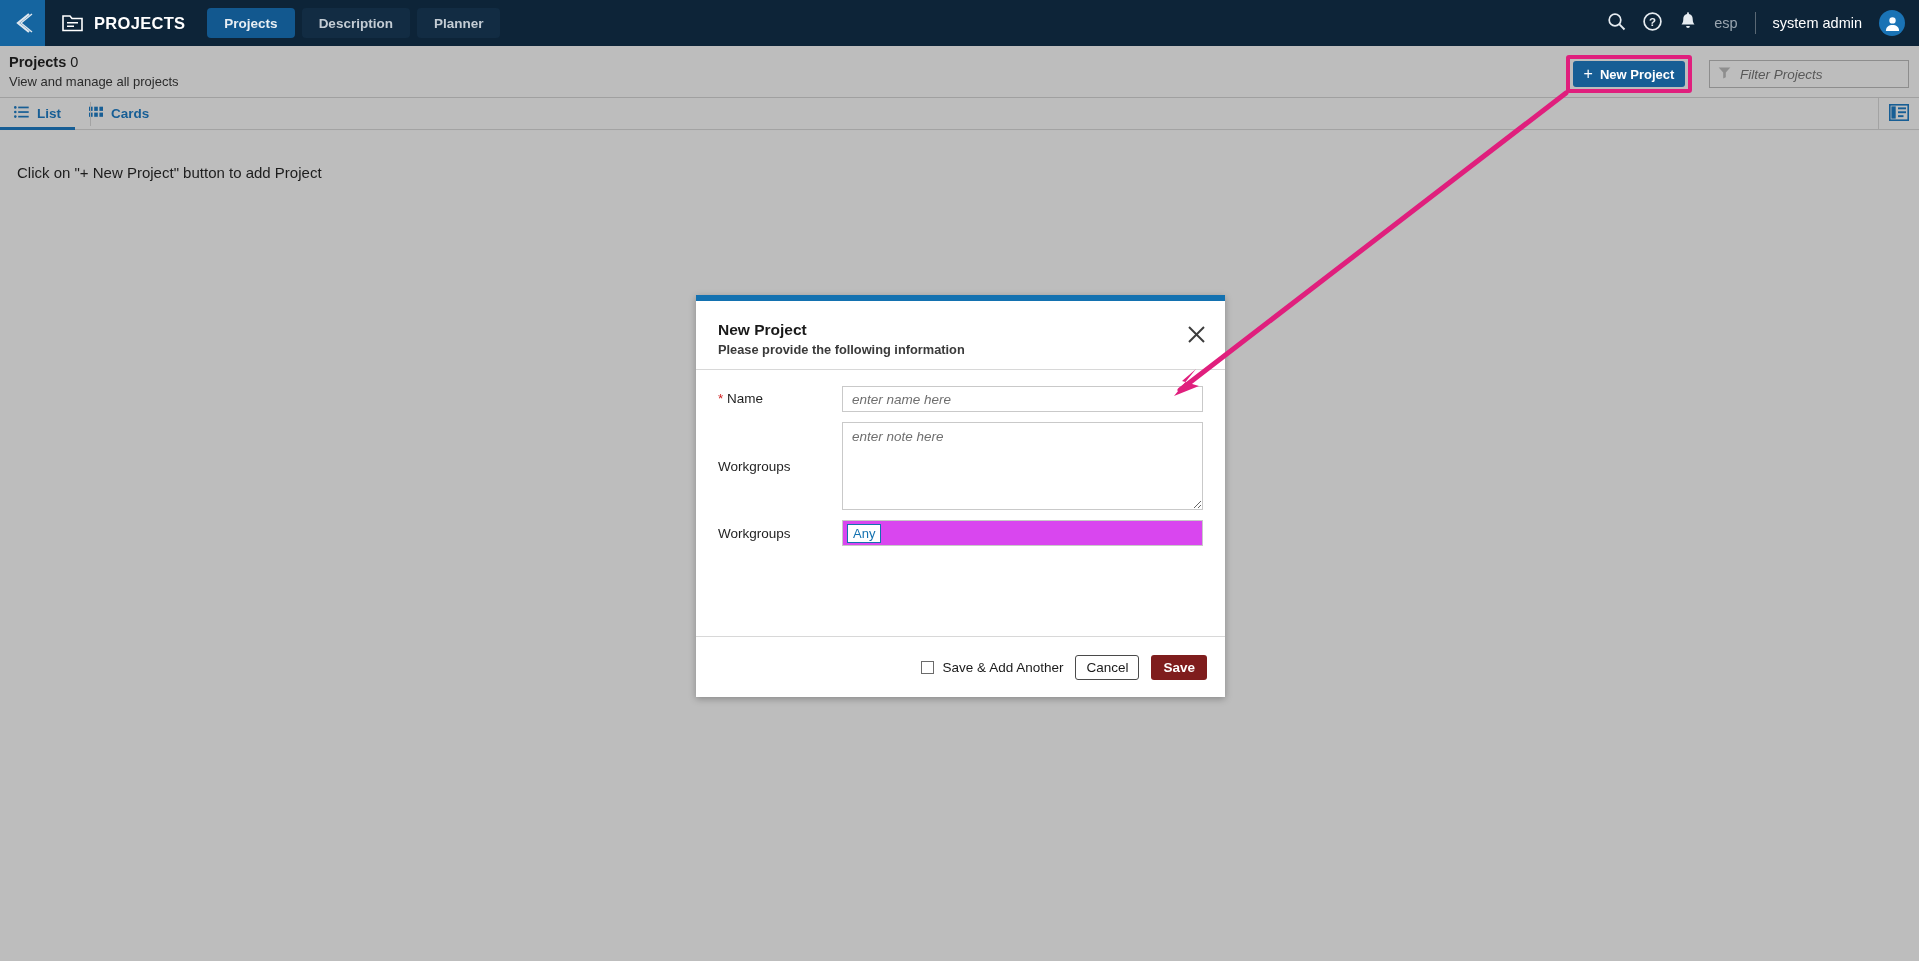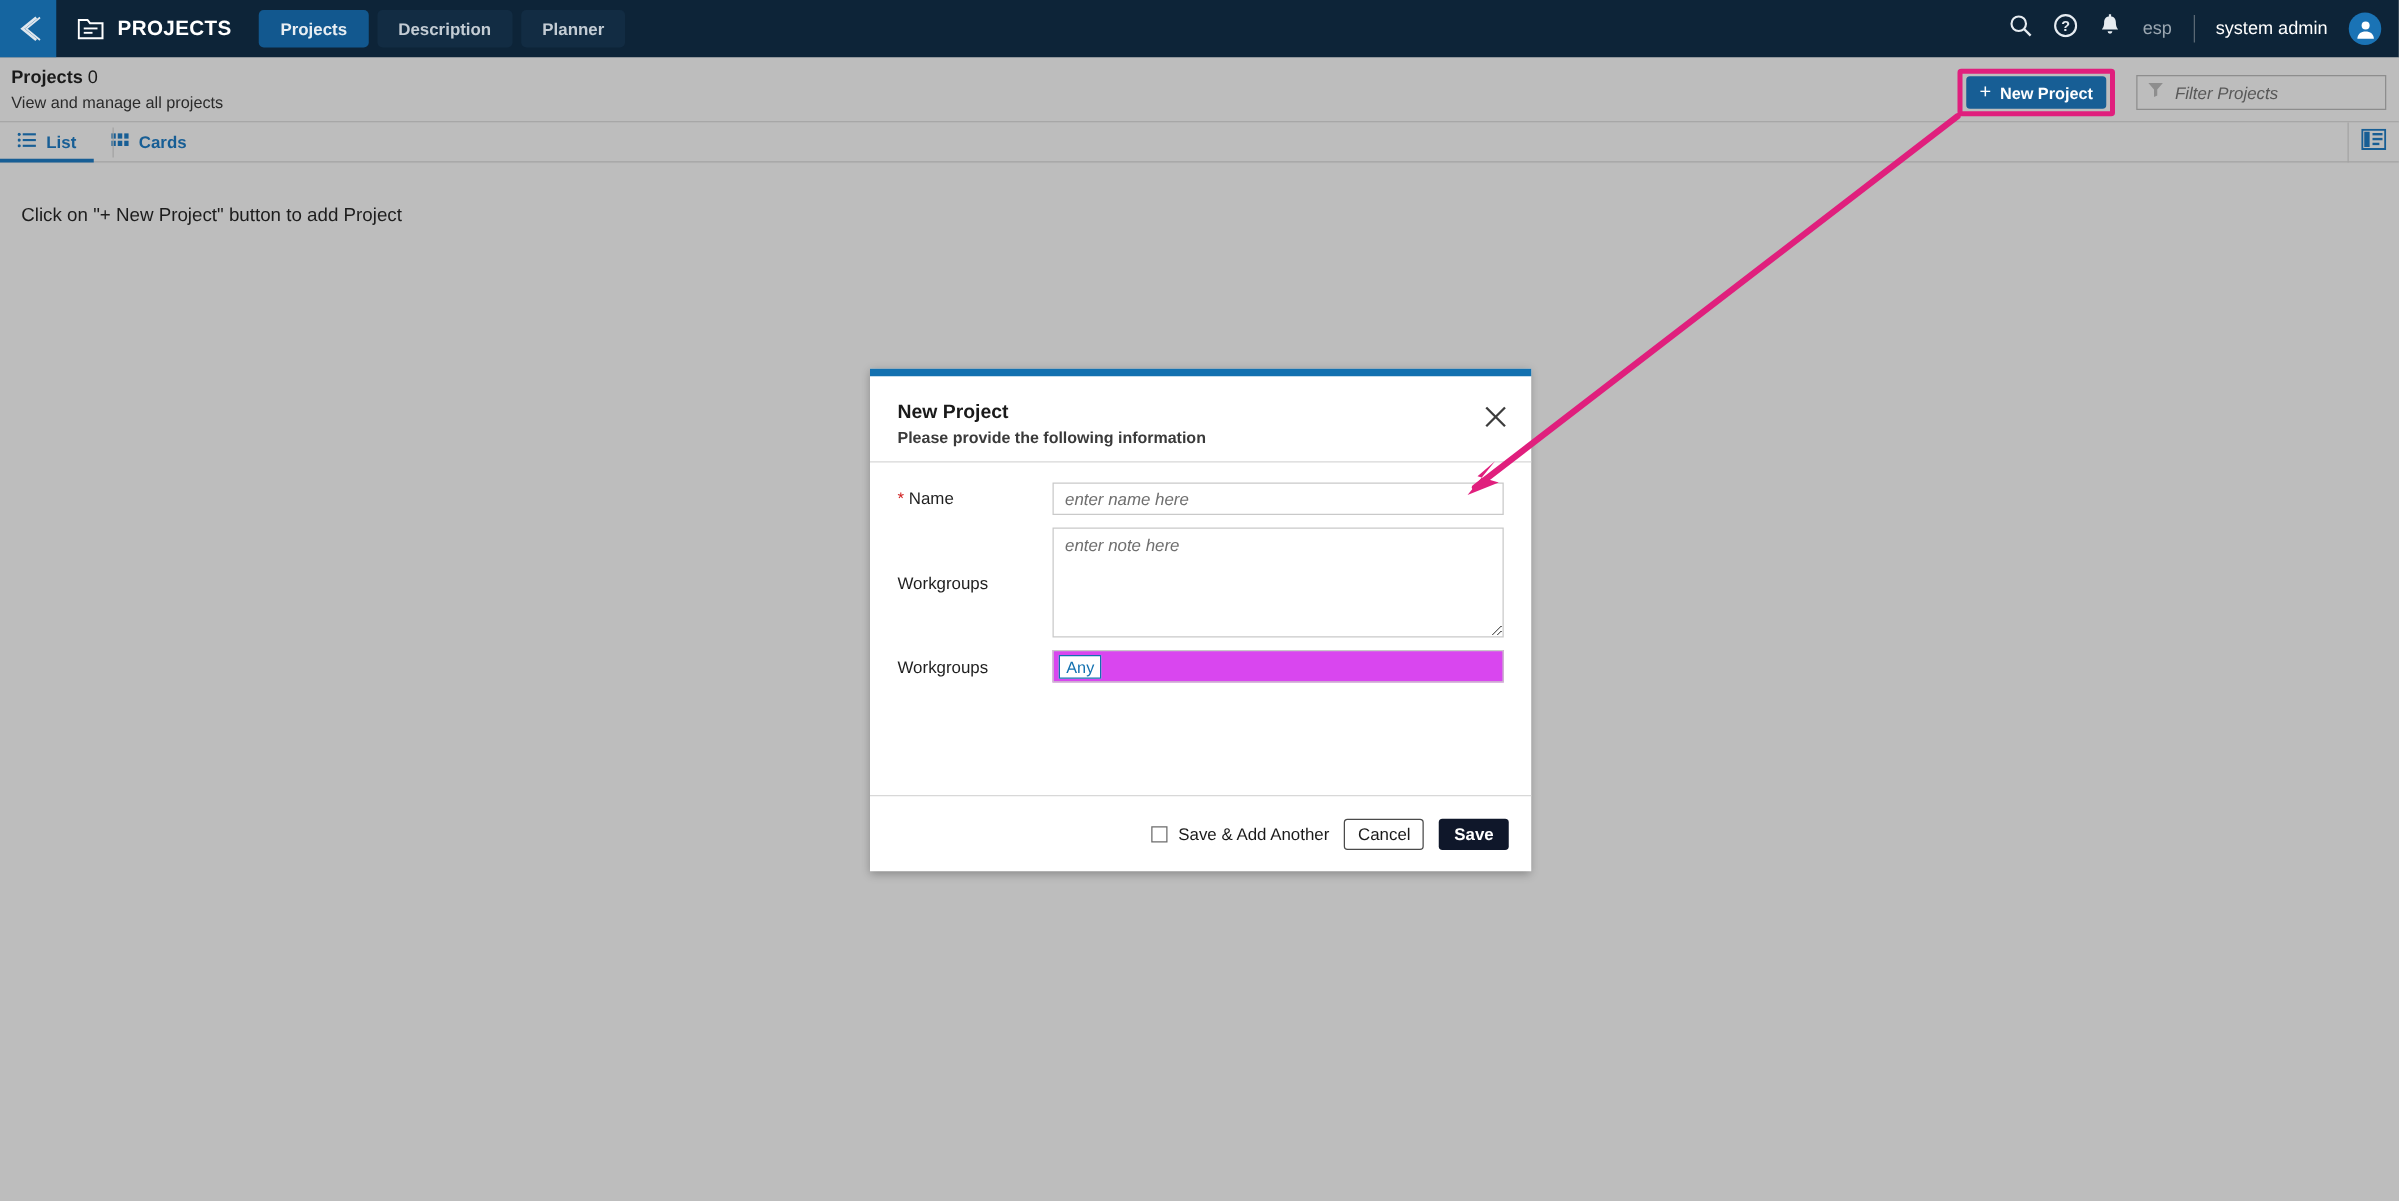--- a/index.html
+++ b/index.html
@@ -271,21 +271,21 @@
     height: 25px; padding: 0 10px;
     background: #ffffff;
     border: 1px solid #4a4a4a;
     border-radius: 3px;
     font-family: "Liberation Sans", sans-serif;
     font-size: 13.5px; color: #1a1a1a;
     cursor: pointer;
   }
   .btn-save {
     height: 25px; padding: 0 12px;
-    background: #0f172a;
+    background: #7f1d1d;
     border: none; border-radius: 3px;
     font-family: "Liberation Sans", sans-serif;
     font-size: 13.5px; font-weight: bold; color: #ffffff;
     cursor: pointer;
   }
 
   
   .annot {
     position: absolute; left: 0; top: 0;
     width: 1919px; height: 961px;

